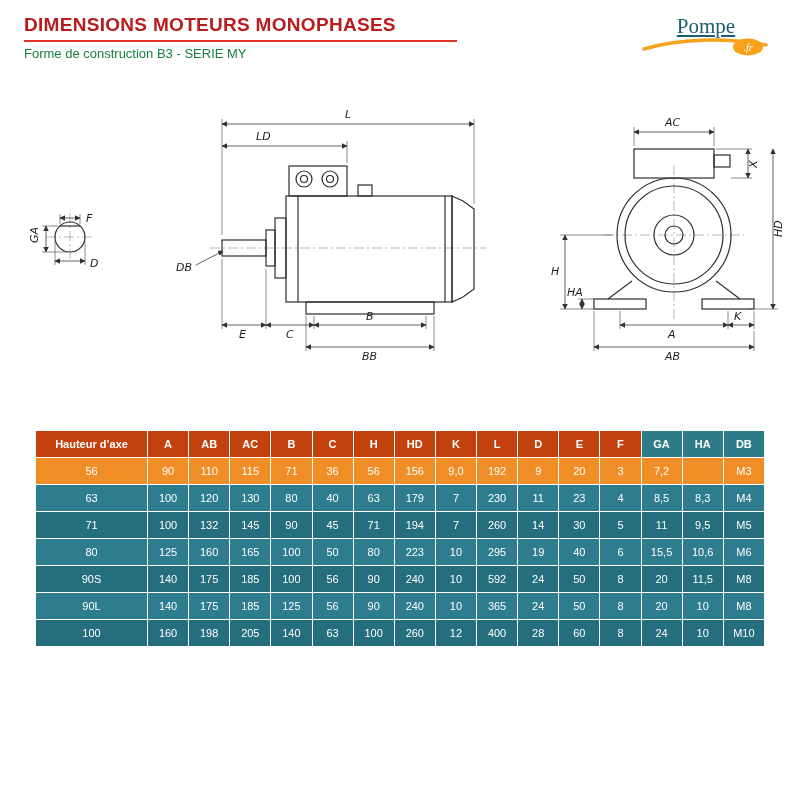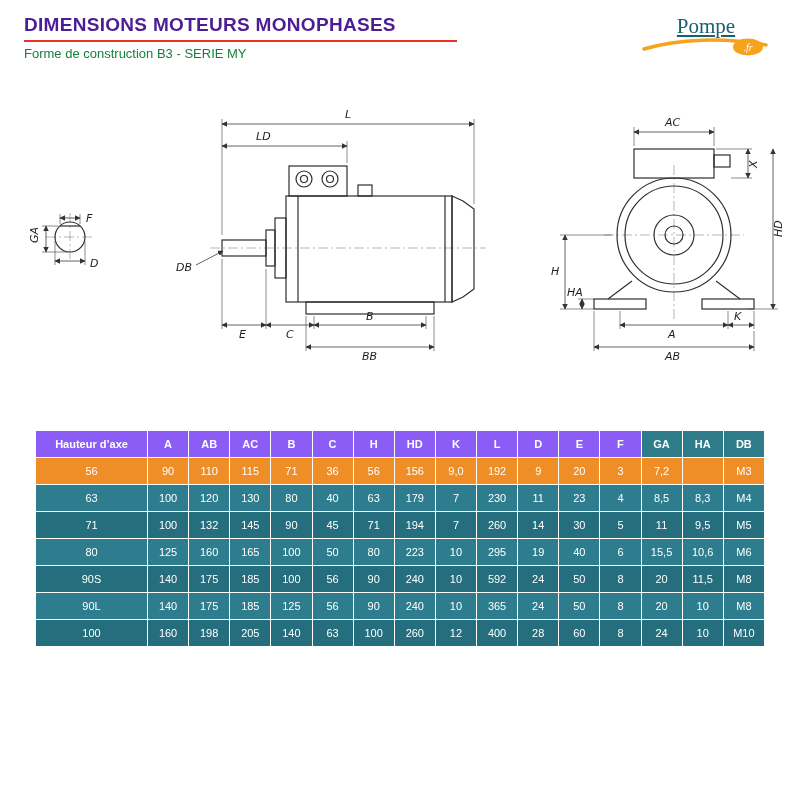--- a/index.html
+++ b/index.html
@@ -1,41 +1,41 @@
 <!DOCTYPE html>
 <html><head>
 <meta charset="utf-8">
 <style>
   * { margin:0; padding:0; box-sizing:border-box; }
   html,body { width:800px; height:800px; }
   body { background:#fff; font-family:"Liberation Sans",sans-serif; }
   .page { position:relative; width:800px; height:800px; overflow:hidden; background:#fff; }
 
   header { display:flex; justify-content:space-between; align-items:flex-start; padding:14px 26px 0 24px; }
-  .title-block h1 { font-size:19px; font-weight:bold; color:#4c1d95; letter-spacing:.3px; }
+  .title-block h1 { font-size:19px; font-weight:bold; color:#b91c1c; letter-spacing:.3px; }
   .red-line { width:433px; height:2px; background:#e5332a; margin:4px 0 4px; }
   .subtitle { font-size:13px; color:#15803d; }
 
   .logo { text-align:center; color:#19606e; font-family:"Liberation Serif",serif; margin-right:4px; margin-top:2px;text-decoration:underline; }
   .logo-top { font-size:21px; line-height:1; }
   .logo-bottom { font-size:24px; font-weight:bold; line-height:1.05; }
   .swoosh { display:block; margin:-2px auto 0; }
 
   .drawing { display:block; margin-top:8px; }
   .part { stroke:#2e2e2e; stroke-width:1.2; fill:none; }
   .dim  { stroke:#3a3a3a; stroke-width:0.8; fill:none; }
   .ext  { stroke:#5a5a5a; stroke-width:0.7; }
   .cl   { stroke:#9a9a9a; stroke-width:0.7; stroke-dasharray:10 3 2 3; }
   .lbl  { font:italic 11px "DejaVu Sans",sans-serif; fill:#1d1d1d; }
 
   .table-wrap { margin-top:26px; }
   table { border-collapse:collapse; table-layout:fixed; width:730px; margin:0 auto; }
   th,td { border:1px solid #fff; height:27px; text-align:center; vertical-align:middle;
           font-size:11px; color:#fff; padding:2px 1px; overflow:hidden; }
-  th { background:#8b5cf6; font-weight:bold; }
+  th { background:#c2410c; font-weight:bold; }
   th.light { background:#2e7b8a; }
   th:first-child { width:112px; }
   tr.highlight td { background:#ef8d26; }
   tr.rowA td { background:#2d7d8e; }
   tr.rowB td { background:#246e7e; }
 </style>
 </head>
 <body>
 
 <div class="page">

